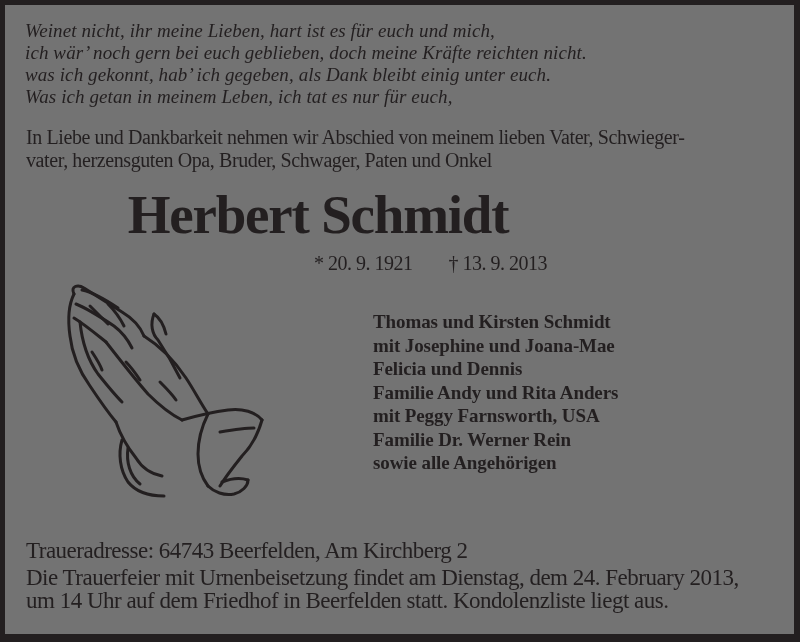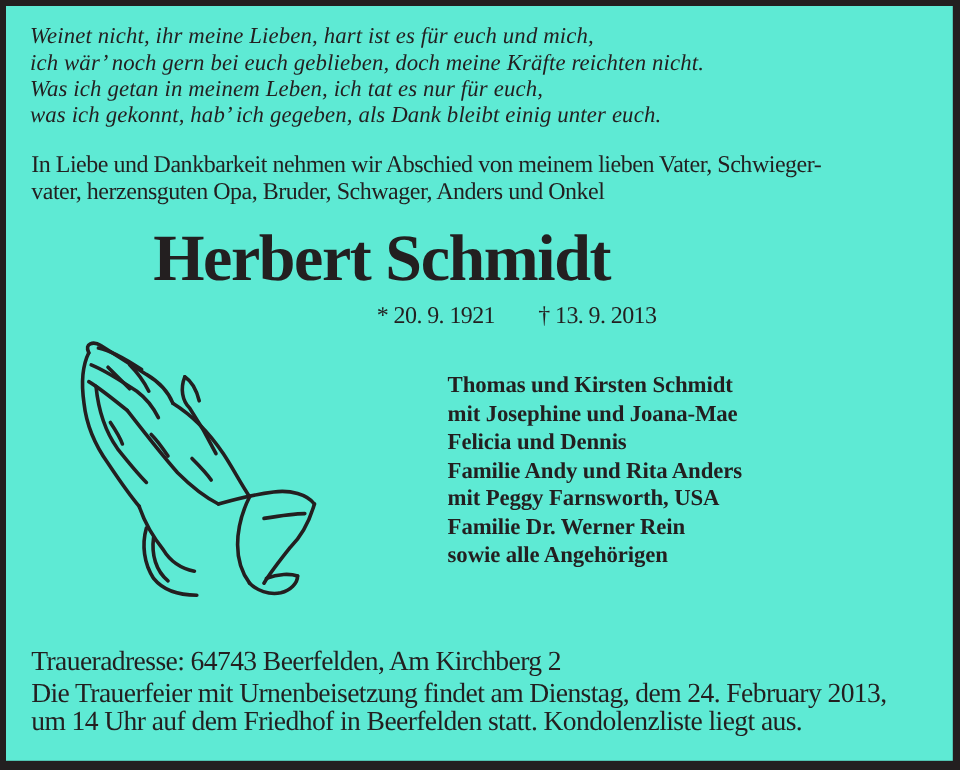--- a/index.html
+++ b/index.html
@@ -1,19 +1,19 @@
 <!DOCTYPE html>
 <html><head>
 <meta charset="utf-8">
 <style>
   html, body { margin: 0; padding: 0; }
   body { width: 800px; height: 642px; background: #231f20; position: relative; overflow: hidden; }
   .card {
     position: absolute; left: 5px; top: 5px; width: 789px; height: 629px;
-    background: #5eead4; color: #231f20;
+    background: #737373; color: #231f20;
     font-family: "Liberation Serif", "DejaVu Serif", serif;
   }
   .poem {
     position: absolute; left: 20px; top: 15px;
     font-style: italic; font-size: 19px; line-height: 22px; letter-spacing: 0.1px;
   }
   .poem div { white-space: nowrap; }
   .intro {
     position: absolute; left: 21px; top: 121px; width: 760px;
     font-size: 20px; line-height: 22.5px; letter-spacing: -0.4px;
@@ -36,27 +36,27 @@
   .footer .cer { line-height: 22.5px; white-space: nowrap; }
 </style>
 </head>
 <body>
 
 <div class="card">
 
   <div class="poem">
     <div>Weinet nicht, ihr meine Lieben, hart ist es für euch und mich,</div>
     <div>ich wär’ noch gern bei euch geblieben, doch meine Kräfte reichten nicht.</div>
+    <div>was ich gekonnt, hab’ ich gegeben, als Dank bleibt einig unter euch.</div>
     <div>Was ich getan in meinem Leben, ich tat es nur für euch,</div>
-    <div>was ich gekonnt, hab’ ich gegeben, als Dank bleibt einig unter euch.</div>
   </div>
 
   <div class="intro">
     <div>In Liebe und Dankbarkeit nehmen wir Abschied von meinem lieben Vater, Schwieger-</div>
-    <div>vater, herzensguten Opa, Bruder, Schwager, Anders und Onkel</div>
+    <div>vater, herzensguten Opa, Bruder, Schwager, Paten und Onkel</div>
   </div>
 
   <div class="name">Herbert Schmidt</div>
 
   <div class="dates"><span>* 20. 9. 1921</span>        <span>† 13. 9. 2013</span></div>
 
   <svg class="hands" viewBox="0 0 210 225" fill="none" stroke="#231f20" stroke-width="3" stroke-linecap="round" stroke-linejoin="round">
 
     <path d="M12 12 C8 4 16 2 22 6 L60 30 C70 36 78 44 82 54"></path>
     <path d="M20 8 C30 10 44 18 56 26"></path>

